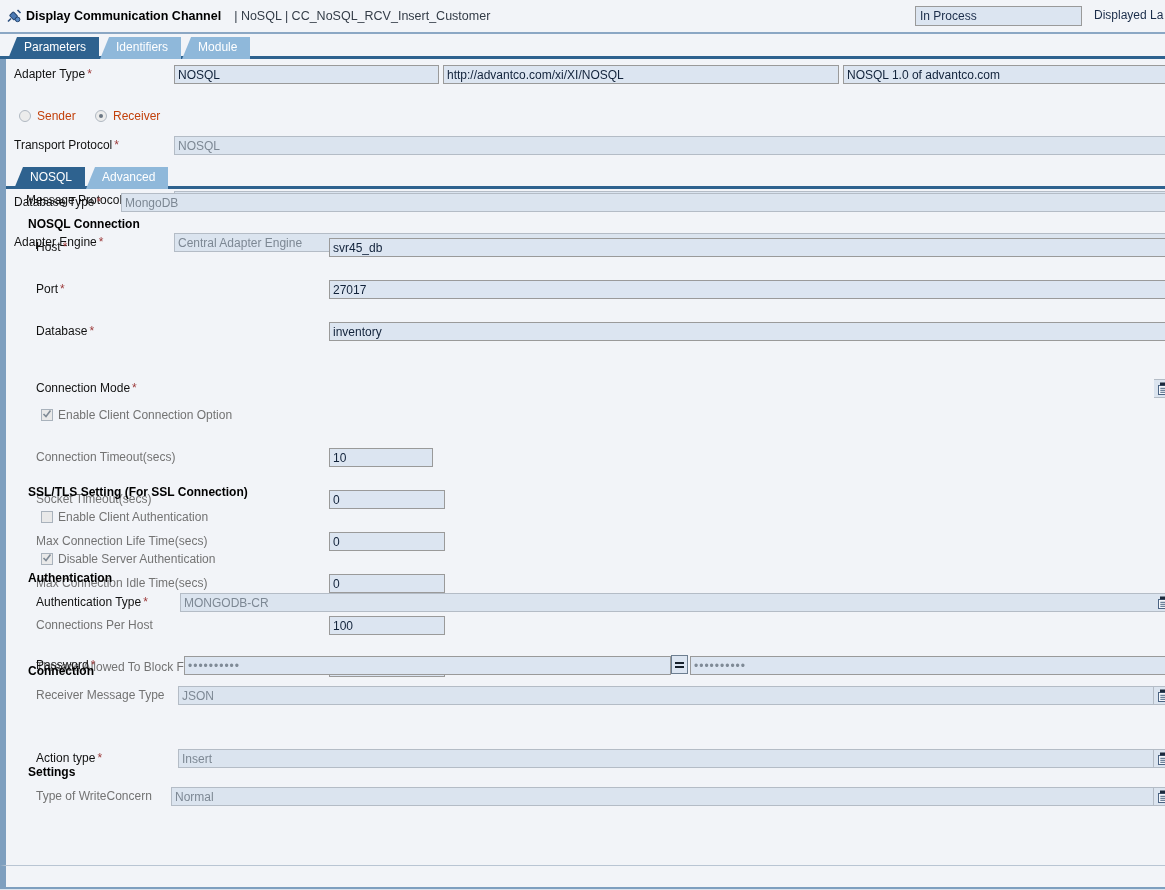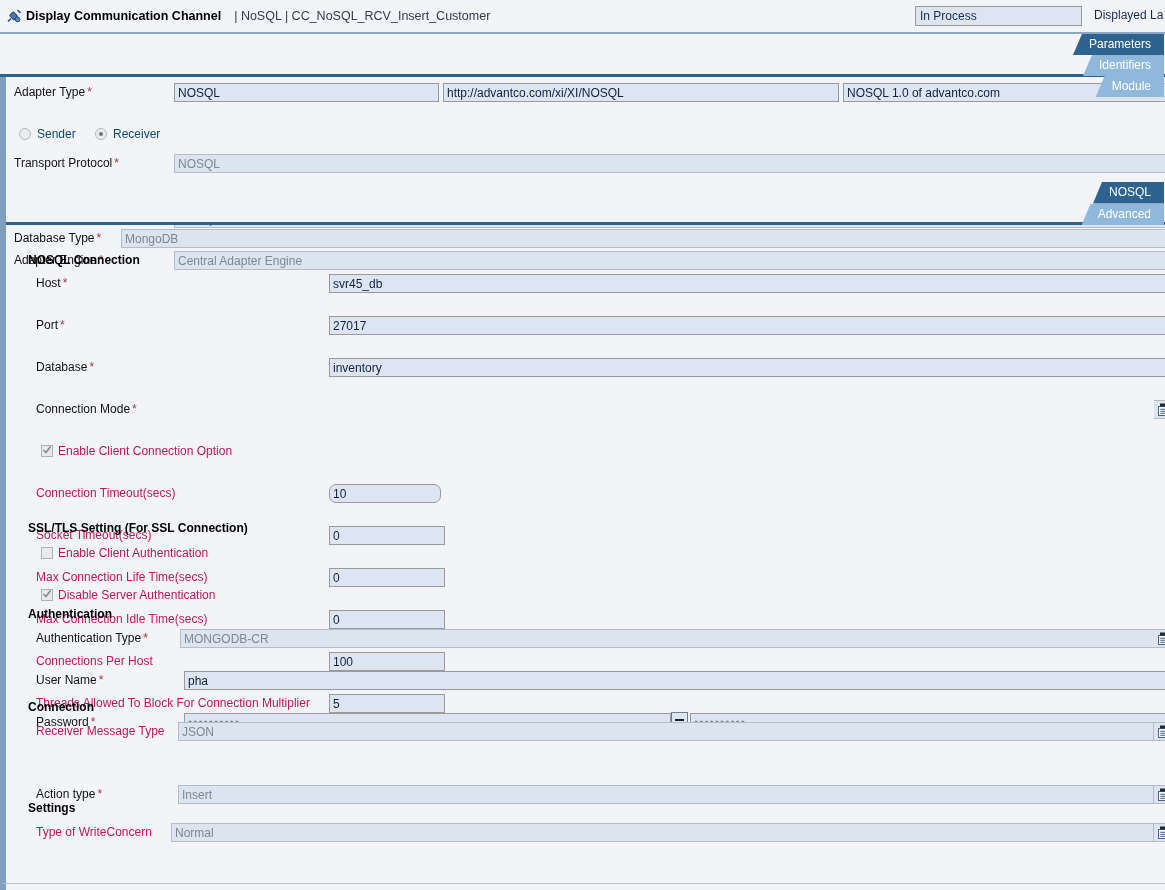--- a/index.html
+++ b/index.html
@@ -65,27 +65,26 @@
     left: 1094px;
     top: 8px;
     font-size: 12px;
     color: #1b2d4a;
     white-space: nowrap;
   }
 
   
   .tabstrip {
     position: relative;
-    height: 43px;
+    height: 25px;
     background: #f2f4f8;
     display: flex;
     align-items: flex-end;
     padding-left: 8px;
     box-sizing: border-box;
-    flex-direction: column;
   }
   .tabstrip::after {
     content: "";
     position: absolute;
     left: 0; right: 0; bottom: 0;
     height: 3px;
     background: #2e628f;
   }
   .tab {
     position: relative;
@@ -127,21 +126,21 @@
     position: relative;
     height: 21px;
   }
   .lbl {
     position: absolute;
     font-size: 12px;
     color: #121212;
     white-space: nowrap;
     top: 3px;
   }
-  .lbl.dis { color: #be185d; }
+  .lbl.dis { color: #737373; }
   .req { color: #9c3a3a; margin-left: 2px; }
 
   
   .fld {
     position: absolute;
     height: 19px;
     box-sizing: border-box;
     background: #dce5f1;
     border: 1px solid #9a9a9a;
     font-size: 12px;
@@ -199,21 +198,21 @@
   .rdo .dot {
     position: absolute;
     left: 3px; top: 3px;
     width: 4px; height: 4px;
     border-radius: 50%;
     background: #6b7683;
   }
   .rdo-lbl {
     position: absolute;
     font-size: 12px;
-    color: #0c4a6e;
+    color: #c2410c;
     top: 2px;
     white-space: nowrap;
   }
 
   
   .grp {
     position: absolute;
     font-weight: bold;
     font-size: 12px;
     color: #000;
@@ -353,21 +352,21 @@
     <div class="row" style="top:45px;">
       <span class="lbl" style="left:30px;"><span>Port</span><span class="req">*</span></span>
       <div class="fld" style="left:323px; width:844px;">27017</div>
     </div>
 
     <div class="row" style="top:66px;">
       <span class="lbl" style="left:30px;"><span>Database</span><span class="req">*</span></span>
       <div class="fld" style="left:323px; width:844px;">inventory</div>
     </div>
 
-    <div class="row" style="top:87px;">
+    <div class="row" style="top:102px;">
       <span class="lbl" style="left:30px;"><span>Connection Mode</span><span class="req">*</span></span>
       <div class="combo-btn" style="left:1148px;">
         <svg width="11" height="13" viewBox="0 0 11 13">
           <rect x="0.5" y="3.5" width="9" height="9" fill="#f4f7fb" stroke="#4c6483"></rect>
           <rect x="2" y="0.5" width="6" height="3" fill="#1b2a3c"></rect>
           <line x1="2.3" y1="6.3" x2="7.7" y2="6.3" stroke="#4c6483"></line>
           <line x1="2.3" y1="8.3" x2="7.7" y2="8.3" stroke="#4c6483"></line>
           <line x1="2.3" y1="10.3" x2="7.7" y2="10.3" stroke="#4c6483"></line>
         </svg>
       </div>
@@ -377,21 +376,21 @@
       <span class="cbx" style="left:35px;">
         <svg width="10" height="10" viewBox="0 0 10 10">
             <path d="M1.5 5 L4 7.6 L8.5 1.6" stroke="#7f8a96" stroke-width="1.6" fill="none"></path>
           </svg>
       </span>
       <span class="lbl dis" style="left:52px;">Enable Client Connection Option</span>
     </div>
 
     <div class="row" style="top:129px;">
       <span class="lbl dis" style="left:30px;">Connection Timeout(secs)</span>
-      <div class="fld" style="left:323px; width:112px;border-radius:7px;">10</div>
+      <div class="fld" style="left:323px; width:104px;">10</div>
     </div>
 
     <div class="row" style="top:150px;">
       <span class="lbl dis" style="left:30px;">Socket Timeout(secs)</span>
       <div class="fld" style="left:323px; width:116px;">0</div>
     </div>
 
     <div class="row" style="top:171px;">
       <span class="lbl dis" style="left:30px;">Max Connection Life Time(secs)</span>
       <div class="fld" style="left:323px; width:116px;">0</div>
@@ -441,24 +440,20 @@
         <svg width="11" height="13" viewBox="0 0 11 13">
           <rect x="0.5" y="3.5" width="9" height="9" fill="#f4f7fb" stroke="#4c6483"></rect>
           <rect x="2" y="0.5" width="6" height="3" fill="#1b2a3c"></rect>
           <line x1="2.3" y1="6.3" x2="7.7" y2="6.3" stroke="#4c6483"></line>
           <line x1="2.3" y1="8.3" x2="7.7" y2="8.3" stroke="#4c6483"></line>
           <line x1="2.3" y1="10.3" x2="7.7" y2="10.3" stroke="#4c6483"></line>
         </svg>
       </div>
     </div>
 
-    <div class="row" style="top:52px;">
-      <span class="lbl" style="left:30px;"><span>User Name</span><span class="req">*</span></span>
-      <div class="fld" style="left:178px; width:989px;">pha</div>
-    </div>
 
     <div class="row" style="top:73px;">
       <span class="lbl" style="left:30px;"><span>Password</span><span class="req">*</span></span>
       <div class="fld" style="left:178px; width:487px; color:#7f8a96; letter-spacing:1px;">••••••••••</div>
       <div class="eq-btn" style="left:665px;">
           <i></i>
           <i></i>
         </div>
       <div class="fld" style="left:684px; width:483px; color:#7f8a96; letter-spacing:1px;">••••••••••</div>
     </div>

